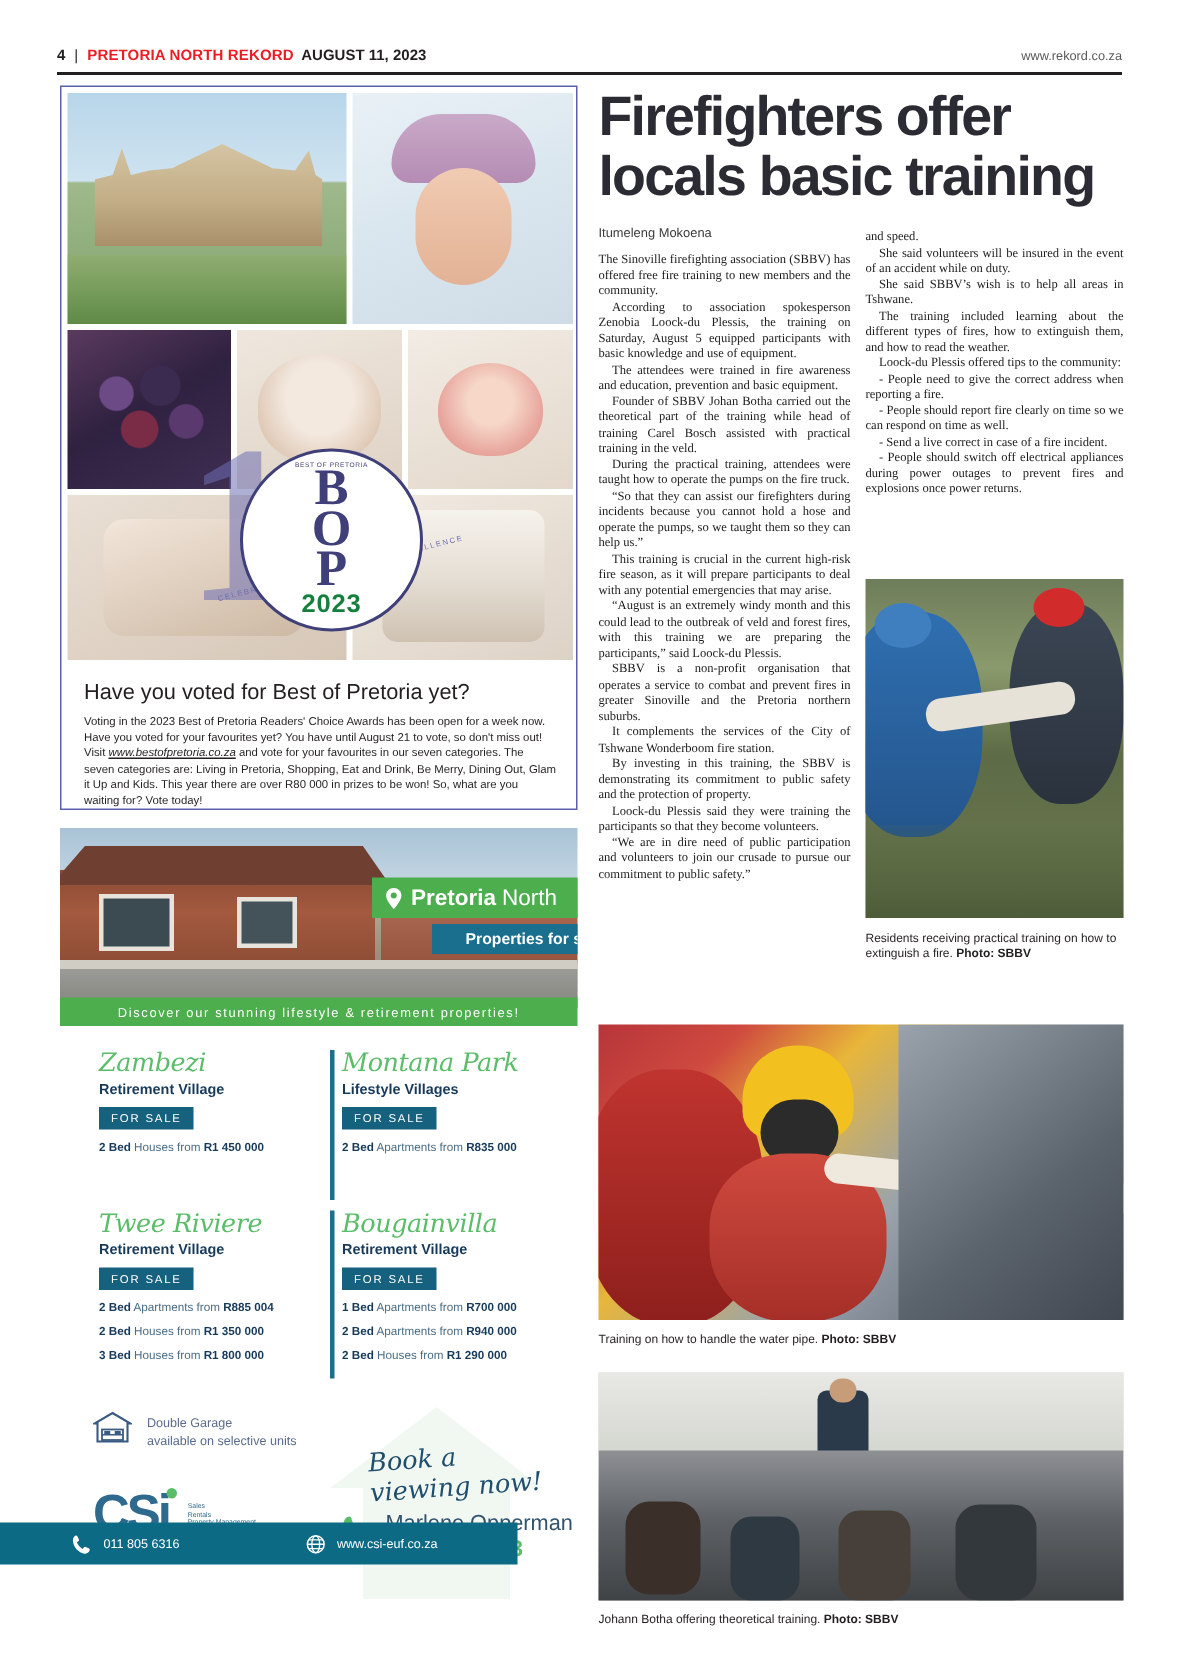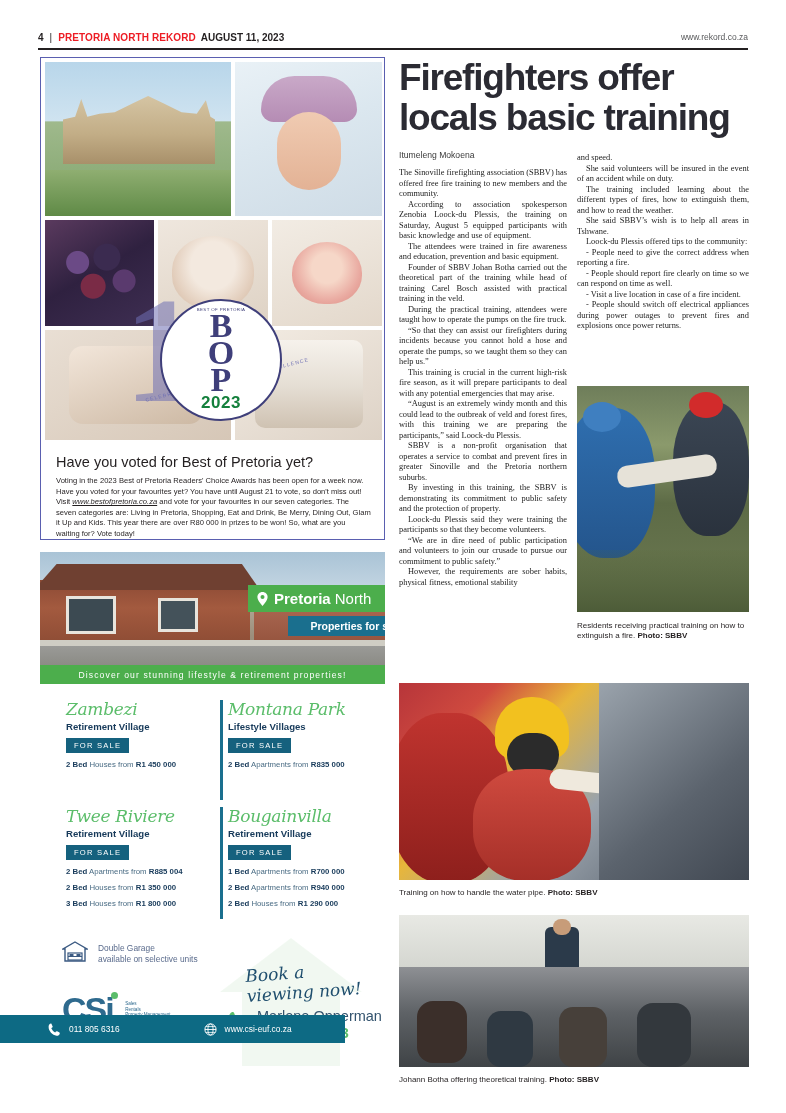--- a/index.html
+++ b/index.html
@@ -326,35 +326,35 @@
   <div class="col col-a">
     <p class="first">The Sinoville firefighting association (SBBV) has offered free fire training to new members and the community.</p>
     <p>According to association spokesperson Zenobia Loock-du Plessis, the training on Saturday, August 5 equipped participants with basic knowledge and use of equipment.</p>
     <p>The attendees were trained in fire awareness and education, prevention and basic equipment.</p>
     <p>Founder of SBBV Johan Botha carried out the theoretical part of the training while head of training Carel Bosch assisted with practical training in the veld.</p>
     <p>During the practical training, attendees were taught how to operate the pumps on the fire truck.</p>
     <p>“So that they can assist our firefighters during incidents because you cannot hold a hose and operate the pumps, so we taught them so they can help us.”</p>
     <p>This training is crucial in the current high-risk fire season, as it will prepare participants to deal with any potential emergencies that may arise.</p>
     <p>“August is an extremely windy month and this could lead to the outbreak of veld and forest fires, with this training we are preparing the participants,” said Loock-du Plessis.</p>
     <p>SBBV is a non-profit organisation that operates a service to combat and prevent fires in greater Sinoville and the Pretoria northern suburbs.</p>
+    <p>It complements the services of the City of Tshwane Wonderboom fire station.</p>
     <p>By investing in this training, the SBBV is demonstrating its commitment to public safety and the protection of property.</p>
     <p>Loock-du Plessis said they were training the participants so that they become volunteers.</p>
     <p>“We are in dire need of public participation and volunteers to join our crusade to pursue our commitment to public safety.”</p>
-    <p>However, the requirements are sober habits, physical fitness, emotional stability</p>
   </div>
 
   <div class="col col-b">
     <p class="first">and speed.</p>
     <p>She said volunteers will be insured in the event of an accident while on duty.</p>
+    <p>She said SBBV’s wish is to help all areas in Tshwane.</p>
     <p>The training included learning about the different types of fires, how to extinguish them, and how to read the weather.</p>
-    <p>She said SBBV’s wish is to help all areas in Tshwane.</p>
     <p>Loock-du Plessis offered tips to the community:</p>
     <p>- People need to give the correct address when reporting a fire.</p>
     <p>- People should report fire clearly on time so we can respond on time as well.</p>
-    <p>- Visit a live location in case of a fire incident.</p>
+    <p>- Send a live correct in case of a fire incident.</p>
     <p>- People should switch off electrical appliances during power outages to prevent fires and explosions once power returns.</p>
   </div>
 
   <div class="img-a">
     <div class="blob" style="left:-14px;top:22px;width:92px;height:150px;background:linear-gradient(180deg,#2f6fb0,#24558c);"></div>
     <div class="firefighter" style="left:6px;top:16px;width:38px;height:30px;background:#3f7fc0;"></div>
     <div class="blob" style="left:96px;top:16px;width:76px;height:134px;background:linear-gradient(180deg,#3b4654,#2a323d);"></div>
     <div class="firefighter" style="left:112px;top:6px;width:34px;height:26px;background:#d22b2b;"></div>
     <div class="blob" style="left:40px;top:74px;width:100px;height:22px;border-radius:10px;background:#e6e2d8;transform:rotate(-8deg);"></div>
     <div style="position:absolute;left:0;bottom:0;width:100%;height:62px;background:linear-gradient(180deg,rgba(90,110,60,.1),#4d5c38);"></div>

